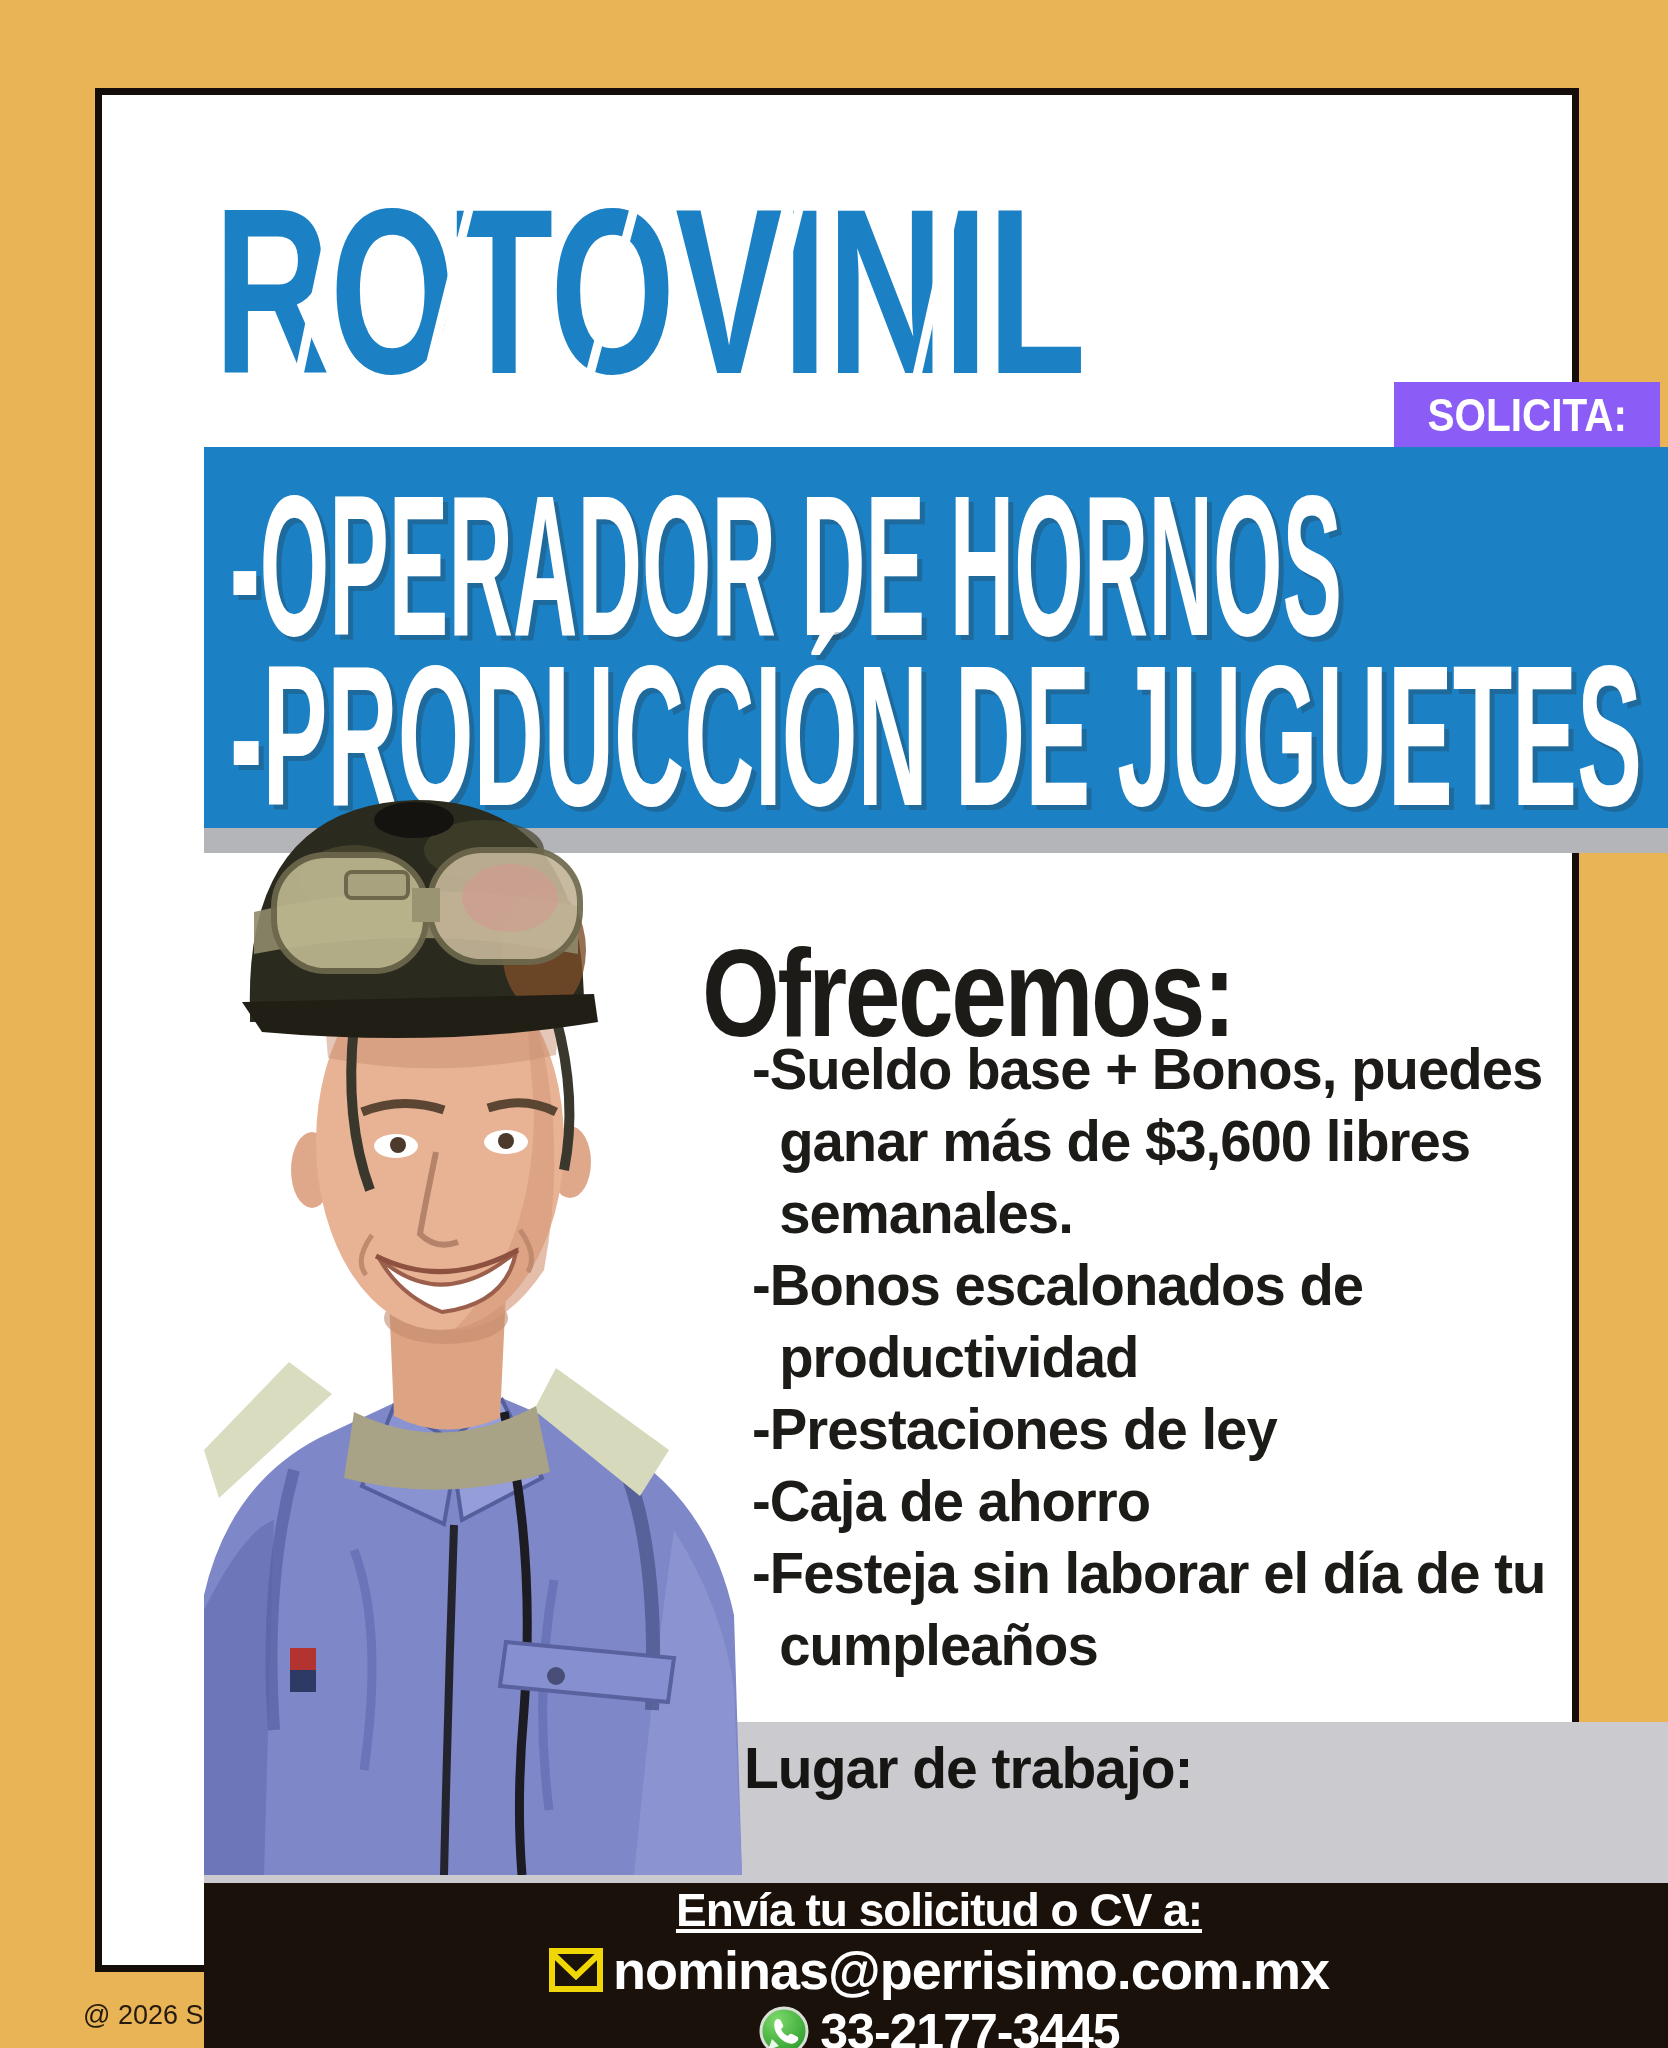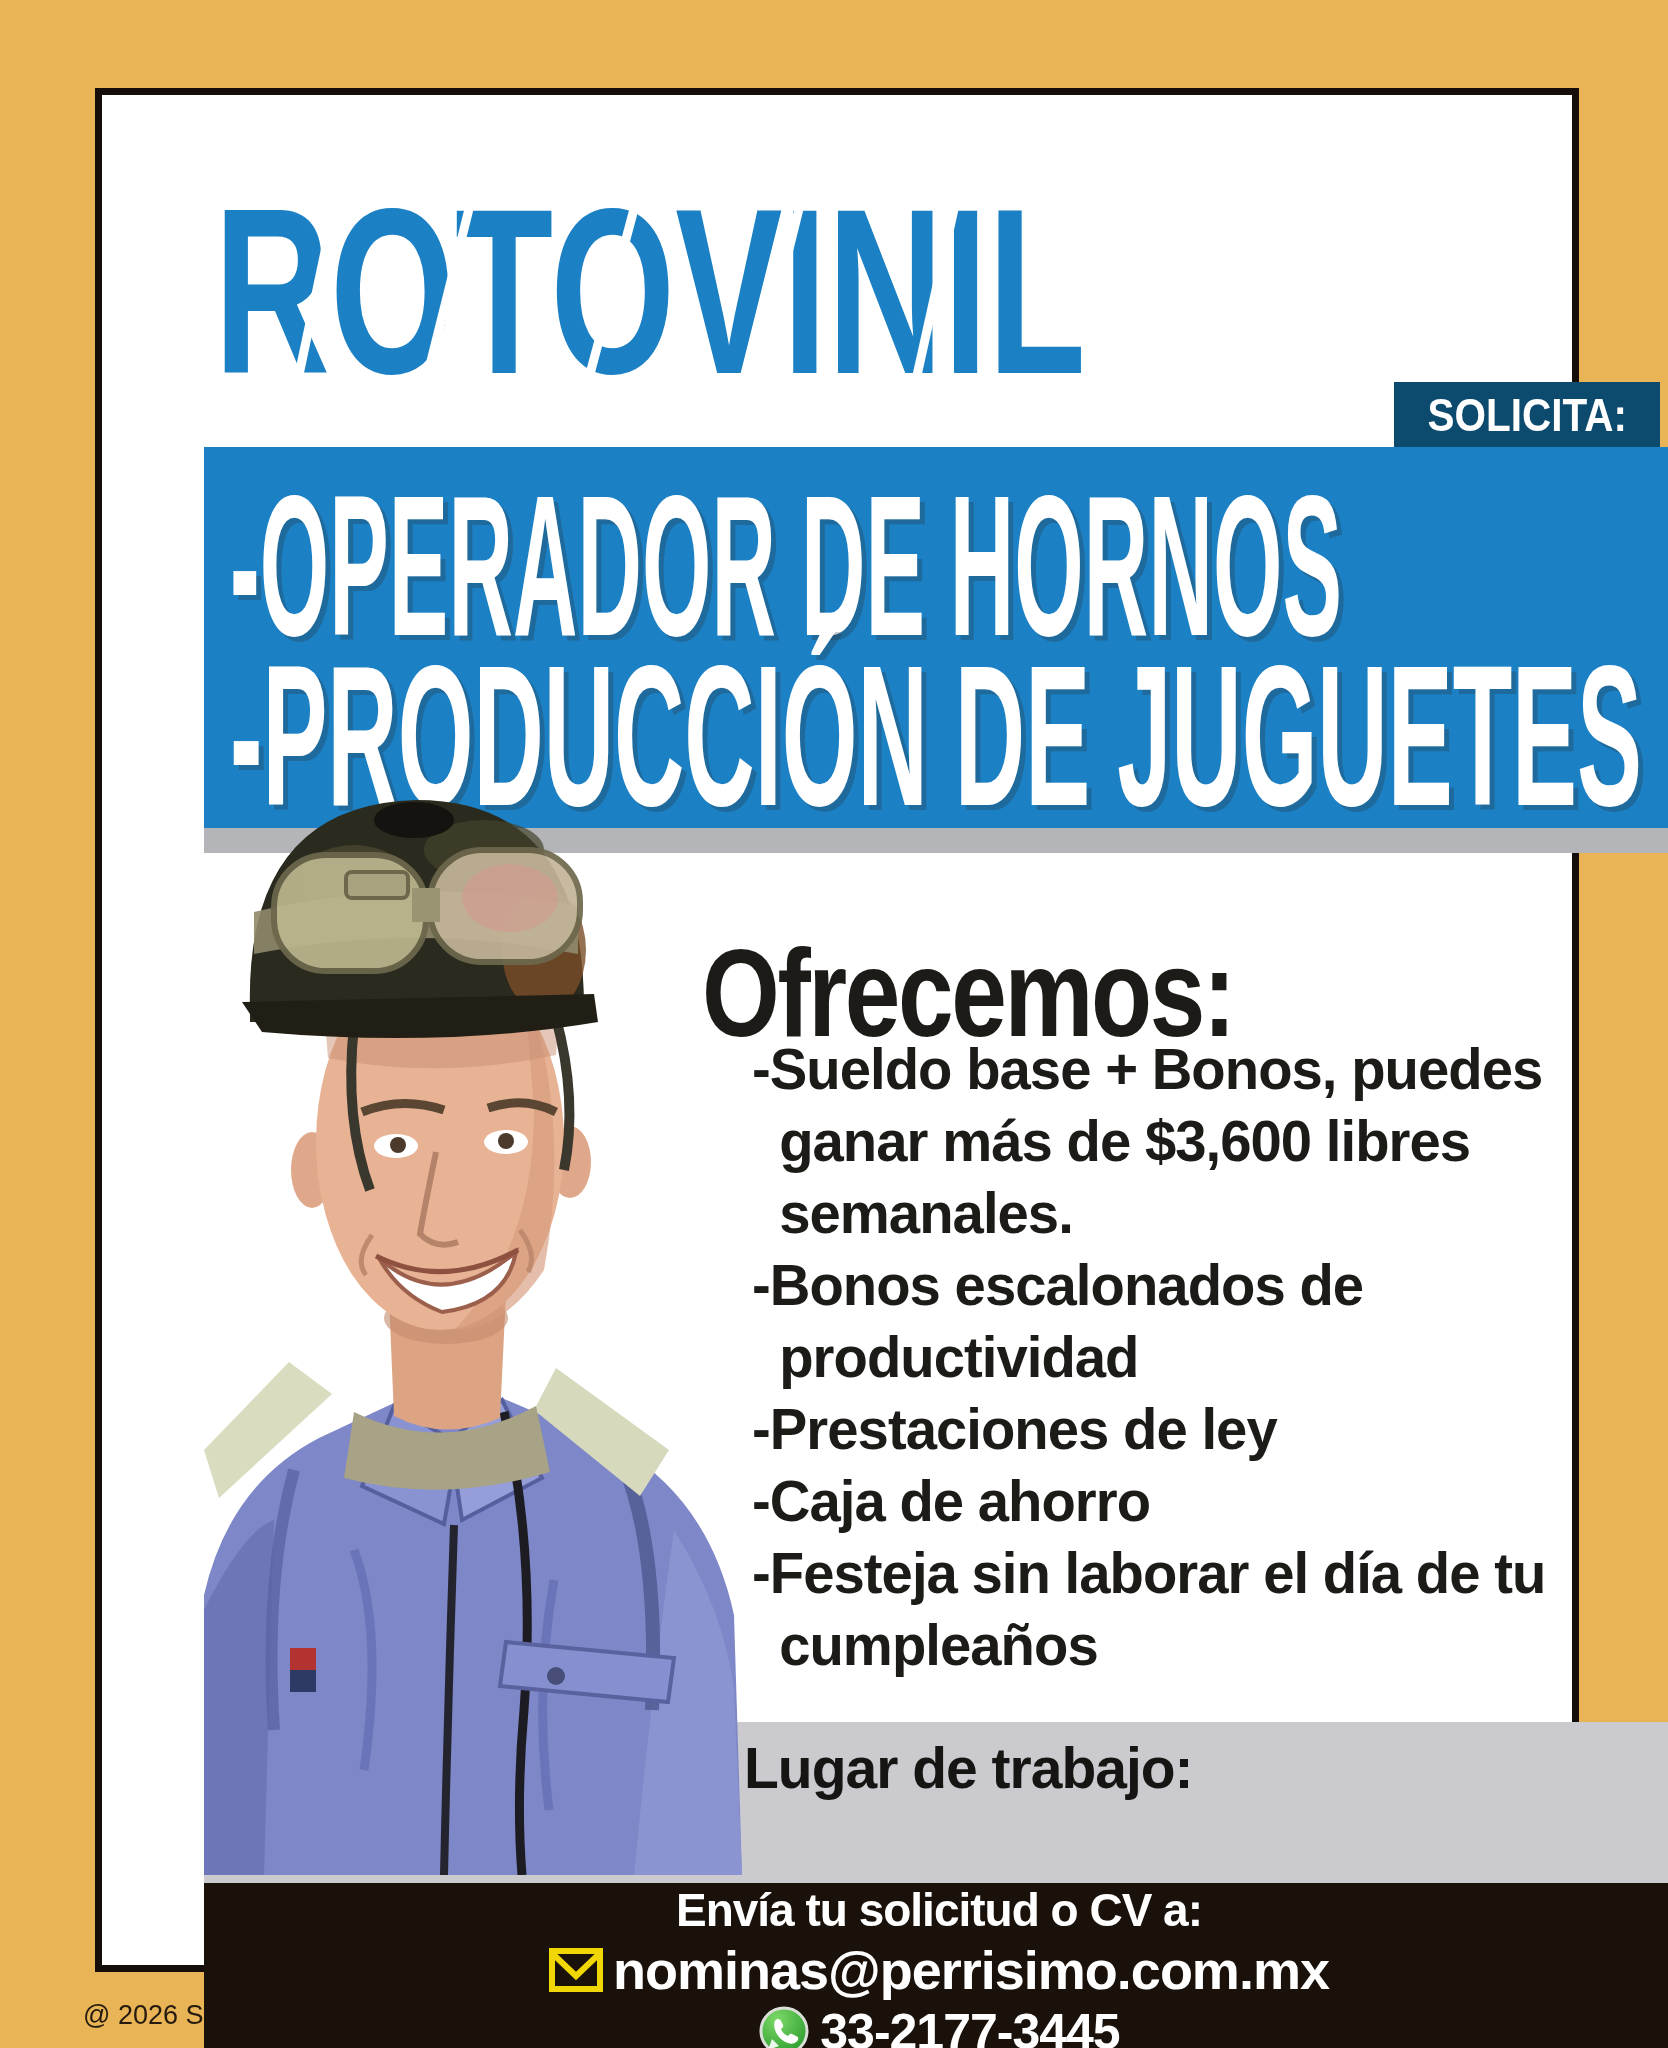--- a/index.html
+++ b/index.html
@@ -4,21 +4,21 @@
 <style>
   html,body{margin:0;padding:0;background:#E9B455;}
   #page{position:relative;width:1668px;height:2048px;background:#E9B455;overflow:hidden;
         font-family:"Liberation Sans",sans-serif;}
   
   #panel{position:absolute;left:95px;top:88px;width:1484px;height:1884px;
          background:#ffffff;border:7px solid #140d0a;box-sizing:border-box;}
   
   #logo{position:absolute;left:112px;top:96px;width:884px;height:200px;}
   
-  #badge{position:absolute;left:1292px;top:287px;width:266px;height:66px;background:#0c4a6e;
+  #badge{position:absolute;left:1292px;top:287px;width:266px;height:66px;background:#8b5cf6;
          display:flex;align-items:center;justify-content:center;}
   #badge span{color:#fff;font-weight:bold;font-size:46px;letter-spacing:0px;
               transform:scaleX(.88);white-space:nowrap;}
   
   #banner{position:absolute;left:102px;top:352px;width:1470px;height:381px;background:#1C80C4;}
   
   #graystrip{position:absolute;left:102px;top:733px;width:1470px;height:25px;background:#B4B5B9;}
   
   #photo{position:absolute;left:102px;top:555px;width:540px;height:1225px;z-index:5;}
   
@@ -33,21 +33,21 @@
   #locbar{position:absolute;left:102px;top:1627px;width:1470px;height:161px;background:#CBCBCF;}
   #locbar .loctext{position:absolute;left:540px;right:20px;top:12px;text-align:left;
                    font-size:57px;font-weight:bold;color:#161513;line-height:68px;
                    letter-spacing:-1px;}
   
   #contactbar{position:absolute;left:102px;top:1788px;width:1470px;height:177px;background:#1A110B;
               display:flex;flex-direction:column;align-items:center;justify-content:center;
               gap:2px;z-index:6;}
   #contactbar .row{display:flex;align-items:center;justify-content:center;gap:10px;color:#fff;
                    font-weight:bold;letter-spacing:-1px;}
-  #contact-heading{font-size:46px;}
+  #contact-heading{font-size:46px;text-decoration:underline;}
   #email-row{font-size:54px;}
   #phone-row{font-size:50px;}
   
   #copyright{position:absolute;left:83px;top:2000px;font-size:27px;color:#241a0e;white-space:pre;}
   #brandlogo{position:absolute;right:88px;top:1986px;display:flex;align-items:baseline;gap:18px;
              font-style:italic;white-space:nowrap;}
   #brand-name{font-size:60px;font-weight:900;color:#F4E3B6;letter-spacing:-4px;
               transform:scaleX(.9);transform-origin:right;}
   #brand-edition{font-size:54px;font-weight:bold;color:#51451F;letter-spacing:-2px;}
   svg text{font-family:"Liberation Sans",sans-serif;}

